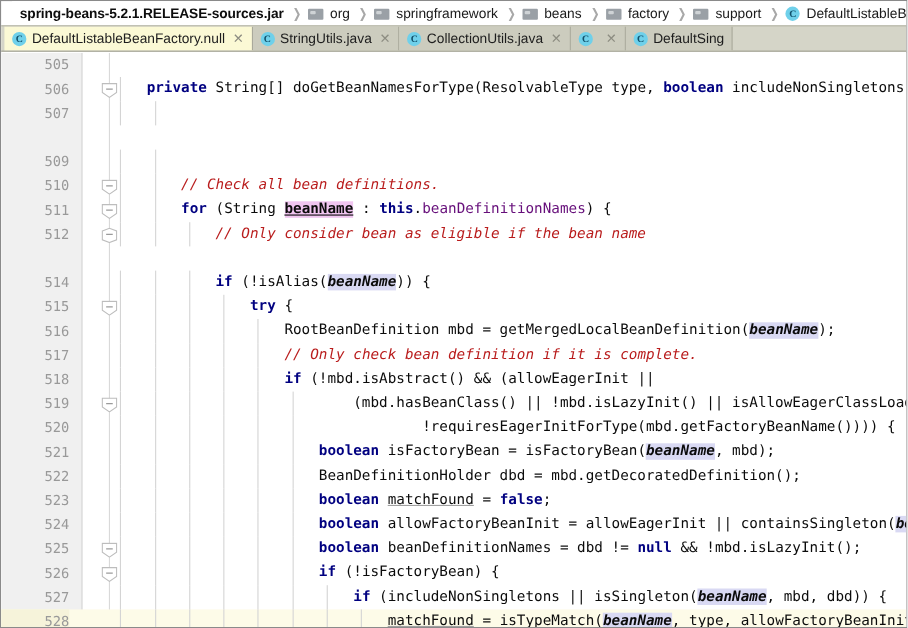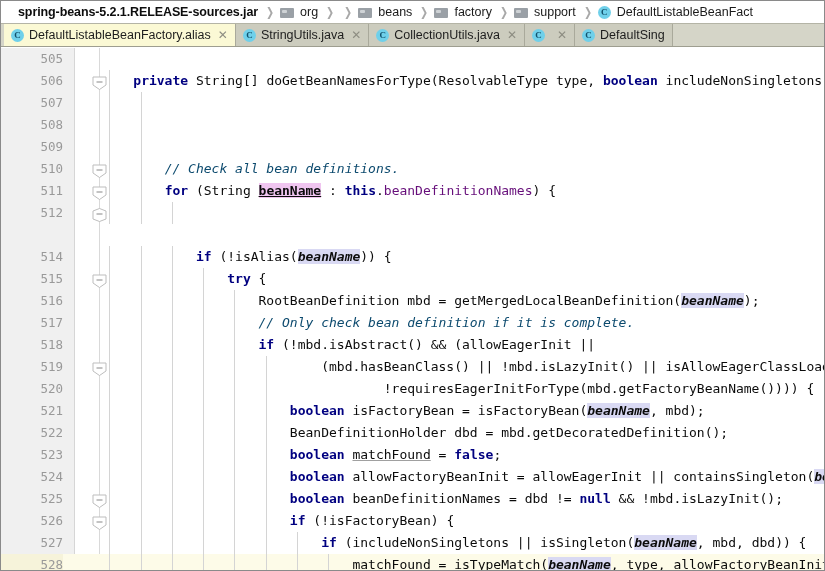--- a/index.html
+++ b/index.html
@@ -191,41 +191,45 @@
   .guides { position: absolute; left: 101px; top: 0; height: 22px; z-index: 1; }
   .guide {
     position: absolute;
     top: 0;
     width: 1px; height: 22px;
     background: #d4d4d4;
   }
 
   
   .kw   { color: #000080; font-weight: bold; }
-  .cmt  { color: #0c4a6e; font-style: italic; }
+  .cmt  { color: #b91c1c; font-style: italic; }
   .fld  { color: #660e7a; }
   .hl   { background: #d9d9f3; font-weight: bold; font-style: italic; }
   .hl-decl { background: #f0c5f0; font-weight: bold; text-decoration: underline; }
   .warnu { text-decoration: underline; text-decoration-color: #a0a0a0; }
 </style>
 </head>
 <body>
 
 <div id="app">
 
   <div id="breadcrumb">
       <span class="crumb jar">
         <span class="crumb-label">spring-beans-5.2.1.RELEASE-sources.jar</span>
       </span>
       <span class="crumb-sep">❯</span>
       <span class="crumb">
         <span class="ic-folder"></span>
         <span class="crumb-label">org</span>
       </span>
       <span class="crumb-sep">❯</span>
+      <span class="crumb">
+        <span class="ic-folder"></span>
+        <span class="crumb-label">springframework</span>
+      </span>
       <span class="crumb-sep">❯</span>
       <span class="crumb">
         <span class="ic-folder"></span>
         <span class="crumb-label">beans</span>
       </span>
       <span class="crumb-sep">❯</span>
       <span class="crumb">
         <span class="ic-folder"></span>
         <span class="crumb-label">factory</span>
       </span>
@@ -237,21 +241,21 @@
       <span class="crumb-sep">❯</span>
       <span class="crumb">
         <span class="ic-class">C</span>
         <span class="crumb-label">DefaultListableBeanFact</span>
       </span>
     </div>
 
   <div id="tabbar">
       <div class="tab active">
         <span class="ic-class">C</span>
-        <span class="tab-title">DefaultListableBeanFactory.alias</span>
+        <span class="tab-title">DefaultListableBeanFactory.null</span>
         <span class="tab-close">✕</span>
       </div>
       <div class="tab">
         <span class="ic-class">C</span>
         <span class="tab-title">StringUtils.java</span>
         <span class="tab-close">✕</span>
       </div>
       <div class="tab">
         <span class="ic-class">C</span>
         <span class="tab-title">CollectionUtils.java</span>
@@ -271,34 +275,33 @@
     <div id="gutter-bg"></div>
     <div id="fold-bg"></div>
     <div id="fold-rail"></div>
     <div class="code-area" id="code-area">
         <div class="line" style="top: 0px; position: absolute; left: 0px; right: 0px;"><div class="guides"></div><div class="ln">505</div><div class="code"></div></div>
         <div class="line" style="top: 22px; position: absolute; left: 0px; right: 0px;"><div class="guides"><div class="guide" style="left: 7.28px;"></div></div><div class="ln">506</div><div class="fold"><svg width="15" height="14" viewBox="0 0 15 14">
               <path d="M1 1 L14 1 L14 9 L7.5 13.5 L1 9 Z" fill="#ffffff" stroke="#bdbdbd" stroke-width="1"></path>
               <line x1="4.5" y1="6" x2="10.5" y2="6" stroke="#9b9b9b" stroke-width="1.2"></line>
             </svg></div><div class="code"><span>    </span><span class="kw">private</span><span> String[] doGetBeanNamesForType(ResolvableType type, </span><span class="kw">boolean</span><span> includeNonSingletons, </span></div></div>
         <div class="line" style="top: 44px; position: absolute; left: 0px; right: 0px;"><div class="guides"><div class="guide" style="left: 7.28px;"></div><div class="guide" style="left: 38.56px;"></div></div><div class="ln">507</div></div>
-        <div class="line" style="top: 66px; position: absolute; left: 0px; right: 0px;"><div class="guides"><div class="guide" style="left: 7.28px;"></div><div class="guide" style="left: 38.56px;"></div></div><div class="ln">508</div><div class="code"></div></div>
         <div class="line" style="top: 88px; position: absolute; left: 0px; right: 0px;"><div class="guides"><div class="guide" style="left: 7.28px;"></div><div class="guide" style="left: 38.56px;"></div></div><div class="ln">509</div><div class="code"></div></div>
         <div class="line" style="top: 110px; position: absolute; left: 0px; right: 0px; padding-left: 16px;"><div class="guides"><div class="guide" style="left: 7.28px;"></div><div class="guide" style="left: 38.56px;"></div></div><div class="ln">510</div><div class="fold"><svg width="15" height="14" viewBox="0 0 15 14">
               <path d="M1 1 L14 1 L14 9 L7.5 13.5 L1 9 Z" fill="#ffffff" stroke="#bdbdbd" stroke-width="1"></path>
               <line x1="4.5" y1="6" x2="10.5" y2="6" stroke="#9b9b9b" stroke-width="1.2"></line>
             </svg></div><div class="code"><span>        </span><span class="cmt">// Check all bean definitions.</span></div></div>
         <div class="line" style="top: 132px; position: absolute; left: 0px; right: 0px;"><div class="guides"><div class="guide" style="left: 7.28px;"></div><div class="guide" style="left: 38.56px;"></div></div><div class="ln">511</div><div class="fold"><svg width="15" height="14" viewBox="0 0 15 14">
               <path d="M1 1 L14 1 L14 9 L7.5 13.5 L1 9 Z" fill="#ffffff" stroke="#bdbdbd" stroke-width="1"></path>
               <line x1="4.5" y1="6" x2="10.5" y2="6" stroke="#9b9b9b" stroke-width="1.2"></line>
             </svg></div><div class="code"><span>        </span><span class="kw">for</span><span> (String </span><span class="hl-decl">beanName</span><span> : </span><span class="kw">this</span><span>.</span><span class="fld">beanDefinitionNames</span><span>) {</span></div></div>
         <div class="line" style="top: 154px; position: absolute; left: 0px; right: 0px;"><div class="guides"><div class="guide" style="left: 7.28px;"></div><div class="guide" style="left: 38.56px;"></div><div class="guide" style="left: 69.84px;"></div></div><div class="ln">512</div><div class="fold"><svg width="15" height="14" viewBox="0 0 15 14">
               <path d="M1 3 L7.5 0.5 L14 3 L14 11 L7.5 13.5 L1 11 Z" fill="#ffffff" stroke="#bdbdbd" stroke-width="1"></path>
               <line x1="4.5" y1="6" x2="10.5" y2="6" stroke="#9b9b9b" stroke-width="1.2"></line>
-            </svg></div></div>
+            </svg></div><div class="code"><span>            </span><span class="cmt">// Only consider bean as eligible if the bean name</span></div></div>
         <div class="line" style="top: 198px; position: absolute; left: 0px; right: 0px;"><div class="guides"><div class="guide" style="left: 7.28px;"></div><div class="guide" style="left: 38.56px;"></div><div class="guide" style="left: 69.84px;"></div></div><div class="ln">514</div><div class="code"><span>            </span><span class="kw">if</span><span> (!isAlias(</span><span class="hl">beanName</span><span>)) {</span></div></div>
         <div class="line" style="top: 220px; position: absolute; left: 0px; right: 0px; padding-left: 32px;"><div class="guides"><div class="guide" style="left: 7.28px;"></div><div class="guide" style="left: 38.56px;"></div><div class="guide" style="left: 69.84px;"></div><div class="guide" style="left: 101.12px;"></div></div><div class="ln">515</div><div class="fold"><svg width="15" height="14" viewBox="0 0 15 14">
               <path d="M1 1 L14 1 L14 9 L7.5 13.5 L1 9 Z" fill="#ffffff" stroke="#bdbdbd" stroke-width="1"></path>
               <line x1="4.5" y1="6" x2="10.5" y2="6" stroke="#9b9b9b" stroke-width="1.2"></line>
             </svg></div><div class="code"><span>                </span><span class="kw">try</span><span> {</span></div></div>
         <div class="line" style="top: 242px; position: absolute; left: 0px; right: 0px;"><div class="guides"><div class="guide" style="left: 7.28px;"></div><div class="guide" style="left: 38.56px;"></div><div class="guide" style="left: 69.84px;"></div><div class="guide" style="left: 101.12px;"></div><div class="guide" style="left: 132.4px;"></div></div><div class="ln">516</div><div class="code"><span>                    RootBeanDefinition mbd = getMergedLocalBeanDefinition(</span><span class="hl">beanName</span><span>);</span></div></div>
         <div class="line" style="top: 264px; position: absolute; left: 0px; right: 0px;"><div class="guides"><div class="guide" style="left: 7.28px;"></div><div class="guide" style="left: 38.56px;"></div><div class="guide" style="left: 69.84px;"></div><div class="guide" style="left: 101.12px;"></div><div class="guide" style="left: 132.4px;"></div></div><div class="ln">517</div><div class="code"><span>                    </span><span class="cmt">// Only check bean definition if it is complete.</span></div></div>
         <div class="line" style="top: 286px; position: absolute; left: 0px; right: 0px;"><div class="guides"><div class="guide" style="left: 7.28px;"></div><div class="guide" style="left: 38.56px;"></div><div class="guide" style="left: 69.84px;"></div><div class="guide" style="left: 101.12px;"></div><div class="guide" style="left: 132.4px;"></div></div><div class="ln">518</div><div class="code"><span>                    </span><span class="kw">if</span><span> (!mbd.isAbstract() &amp;&amp; (allowEagerInit ||</span></div></div>
         <div class="line" style="top: 308px; position: absolute; left: 0px; right: 0px;"><div class="guides"><div class="guide" style="left: 7.28px;"></div><div class="guide" style="left: 38.56px;"></div><div class="guide" style="left: 69.84px;"></div><div class="guide" style="left: 101.12px;"></div><div class="guide" style="left: 132.4px;"></div><div class="guide" style="left: 163.68px;"></div></div><div class="ln">519</div><div class="fold"><svg width="15" height="14" viewBox="0 0 15 14">
               <path d="M1 1 L14 1 L14 9 L7.5 13.5 L1 9 Z" fill="#ffffff" stroke="#bdbdbd" stroke-width="1"></path>

